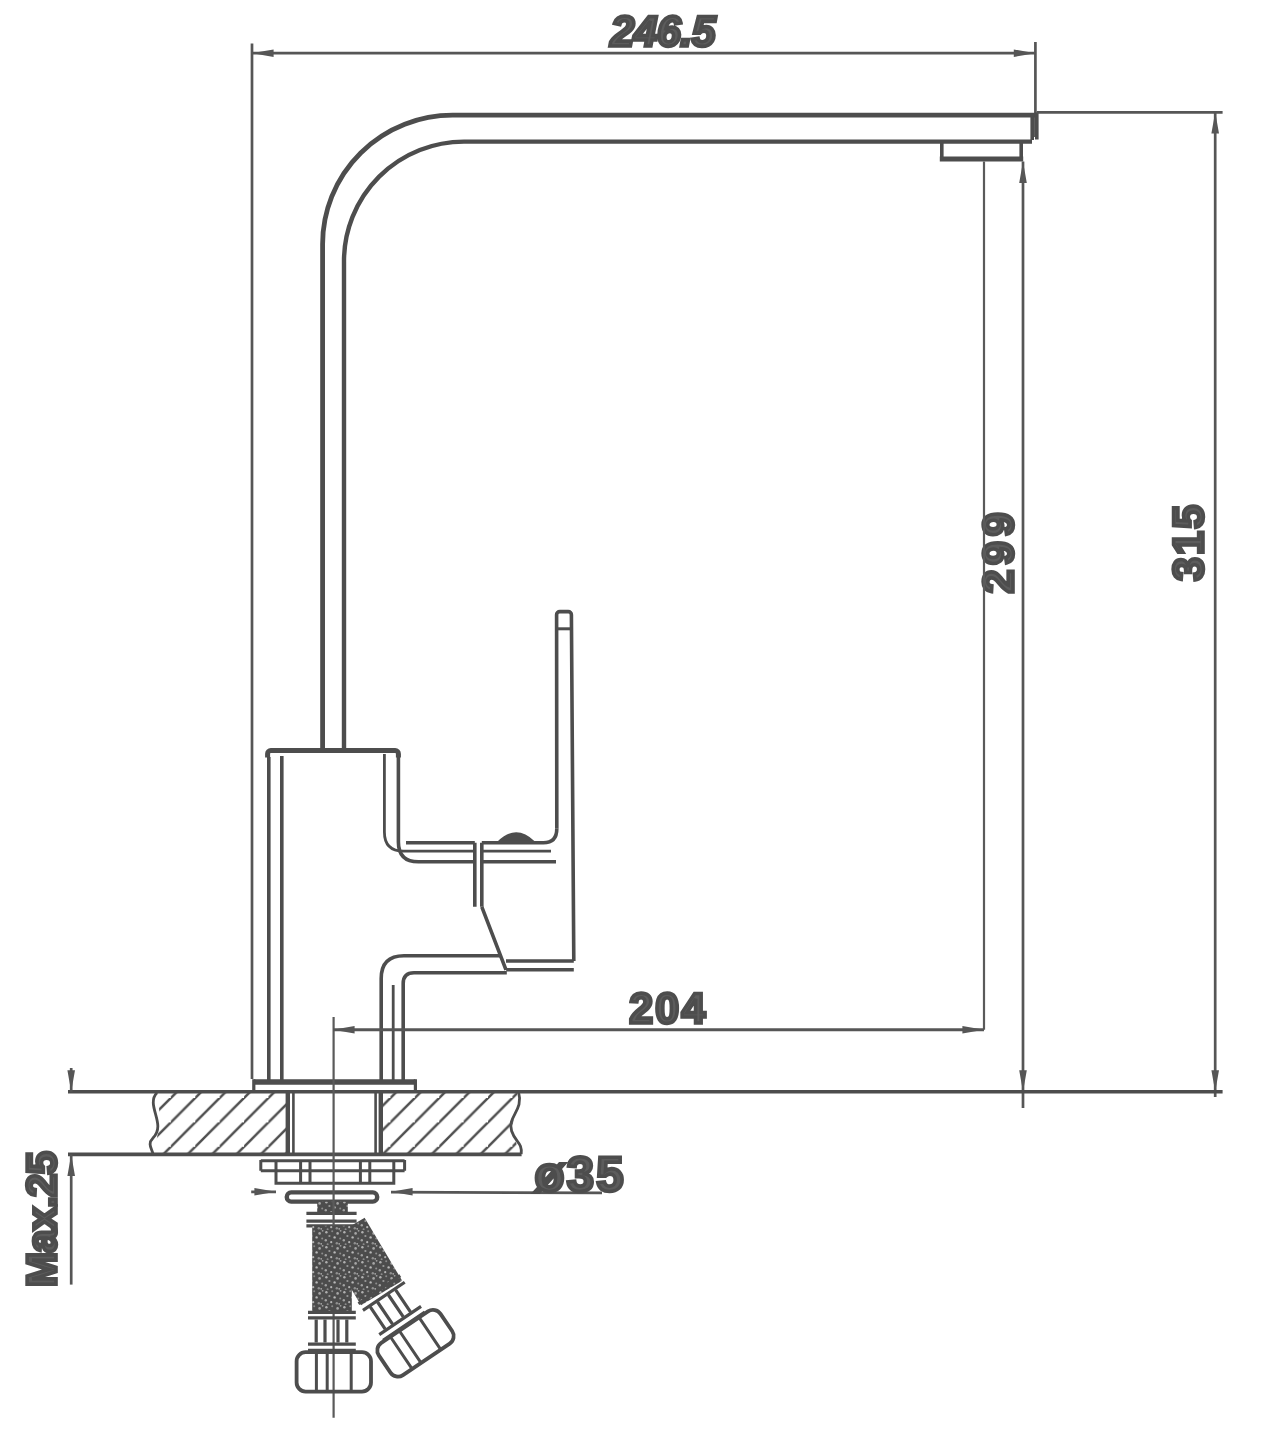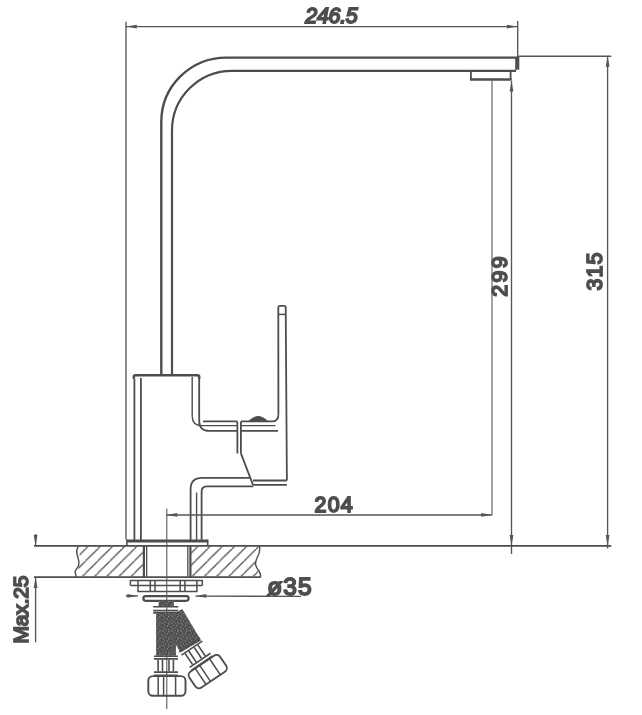--- a/index.html
+++ b/index.html
@@ -1,16 +1,16 @@
 <!DOCTYPE html>
 <html><head>
 <meta charset="utf-8">
 <style>
   html,body{margin:0;padding:0;background:#ffffff;}
-  .wrap{width:642px;height:715px;position:relative;overflow:hidden;background:#fff;}
+  .wrap{width:642px;height:715px;position:relative;overflow:hidden;background:#fff;font-weight:bold;}
   svg{display:block;}
   text{font-family:"Liberation Sans", sans-serif;fill:#5c5c5c;}
 </style>
 </head>
 <body>
 <div class="wrap">
 <svg width="642" height="715" viewBox="0 0 642 715" xmlns="http://www.w3.org/2000/svg">
 <defs>
   <pattern id="hatch" width="12.2" height="12.2" patternUnits="userSpaceOnUse">
     <line x1="-3" y1="15.2" x2="15.2" y2="-3" stroke="#4f4f4f" stroke-width="1.25"></line>

